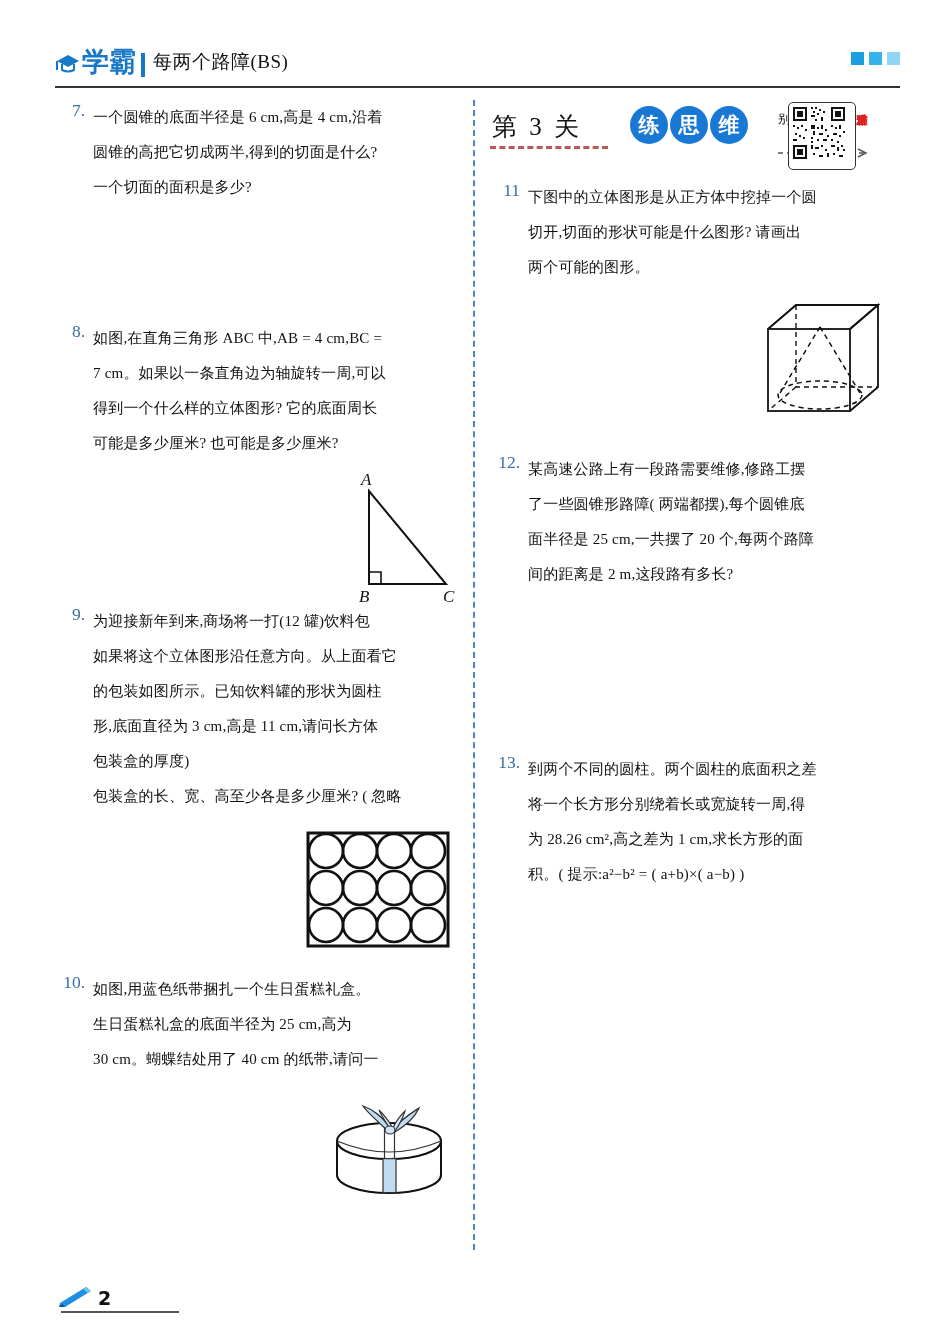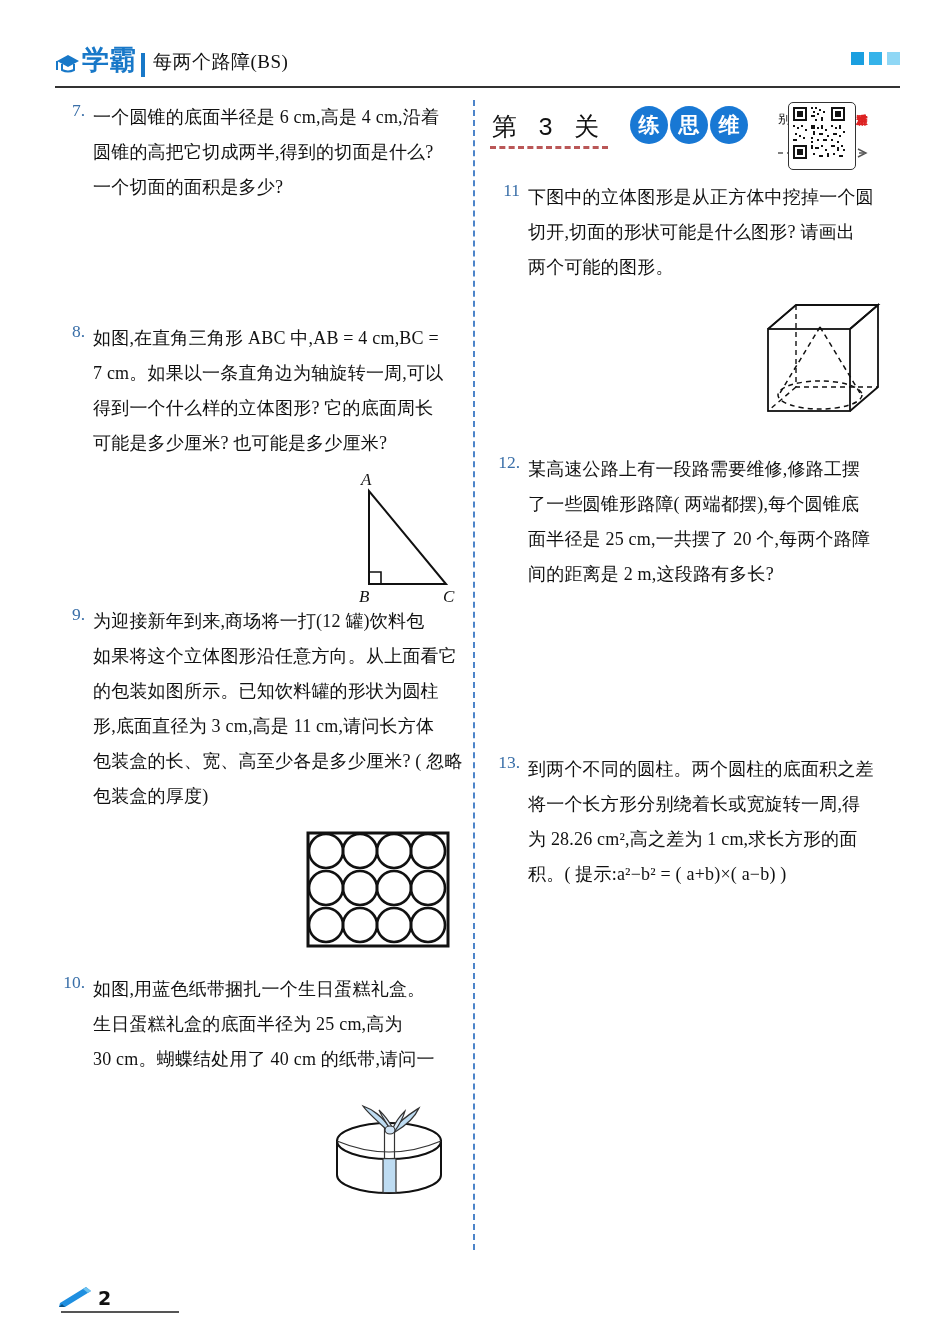--- a/index.html
+++ b/index.html
@@ -36,21 +36,21 @@
     height: 40px;
   }
   .cap-icon {
     position: relative;
     width: 26px;
     height: 22px;
     margin-right: 1px;
     margin-bottom: 4px;
   }
   .brand {
-    font-family: Liberation Mono, monospace;
+    font-family: Liberation Serif, serif;
     font-weight: bold;
     font-size: 27px;
     letter-spacing: 0px;
     color: #1878c8;
     line-height: 1;
     margin-bottom: 2px;
   }
   .brand-bar {
     display: inline-block;
     width: 4px;
@@ -118,21 +118,21 @@
     left: 0;
     top: 0;
     width: 30px;
     text-align: right;
     color: #3a6fa8;
     font-size: 17.5px;
     font-family: "Liberation Serif", serif;
   }
   .q-body {
     margin-left: 38px;
-    font-size: 18px;
+    font-size: 15px;
     line-height: 35px;
     letter-spacing: .2px;
     text-align: justify;
   }
   .q-body .line { white-space: nowrap; }
 
   .spacer { height: 18px; }
 
   
   .fig { position: relative; }
@@ -147,21 +147,21 @@
   .banner {
     position: relative;
     height: 70px;
     margin-bottom: 10px;
   }
   .banner-title {
     position: absolute;
     left: 2px;
     top: 10px;
     font-size: 25px;
-    font-family: Liberation Mono, monospace;
+    font-family: Liberation Serif, serif;
     letter-spacing: 3px;
     color: #111;
   }
   .banner-dash {
     position: absolute;
     left: 0;
     top: 46px;
     width: 118px;
     border-top: 3px dashed #a32020;
     opacity: .75;
@@ -320,22 +320,22 @@
       </svg>
     </div>
 
     <div class="q">
       <div class="q-num">9.</div>
       <div class="q-body">
         <div class="line">为迎接新年到来,商场将一打(12 罐)饮料包</div>
         <div class="line">如果将这个立体图形沿任意方向。从上面看它</div>
         <div class="line">的包装如图所示。已知饮料罐的形状为圆柱</div>
         <div class="line">形,底面直径为 3 cm,高是 11 cm,请问长方体</div>
+        <div class="line">包装盒的厚度)</div>
         <div class="line">包装盒的长、宽、高至少各是多少厘米? ( 忽略</div>
-        <div class="line">包装盒的厚度)</div>
       </div>
     </div>
 
     <div class="fig fig-cans">
       <svg class="fig-right" style="right:12px;top:8px" width="146" height="130" viewBox="0 0 146 130">
         <rect x="3" y="3" width="140" height="113" fill="none" stroke="#111" stroke-width="3"></rect>
         <g fill="none" stroke="#111" stroke-width="2.6">
           <circle cx="21" cy="21" r="17"></circle>
             <circle cx="55" cy="21" r="17"></circle>
           <circle cx="89" cy="21" r="17"></circle>

